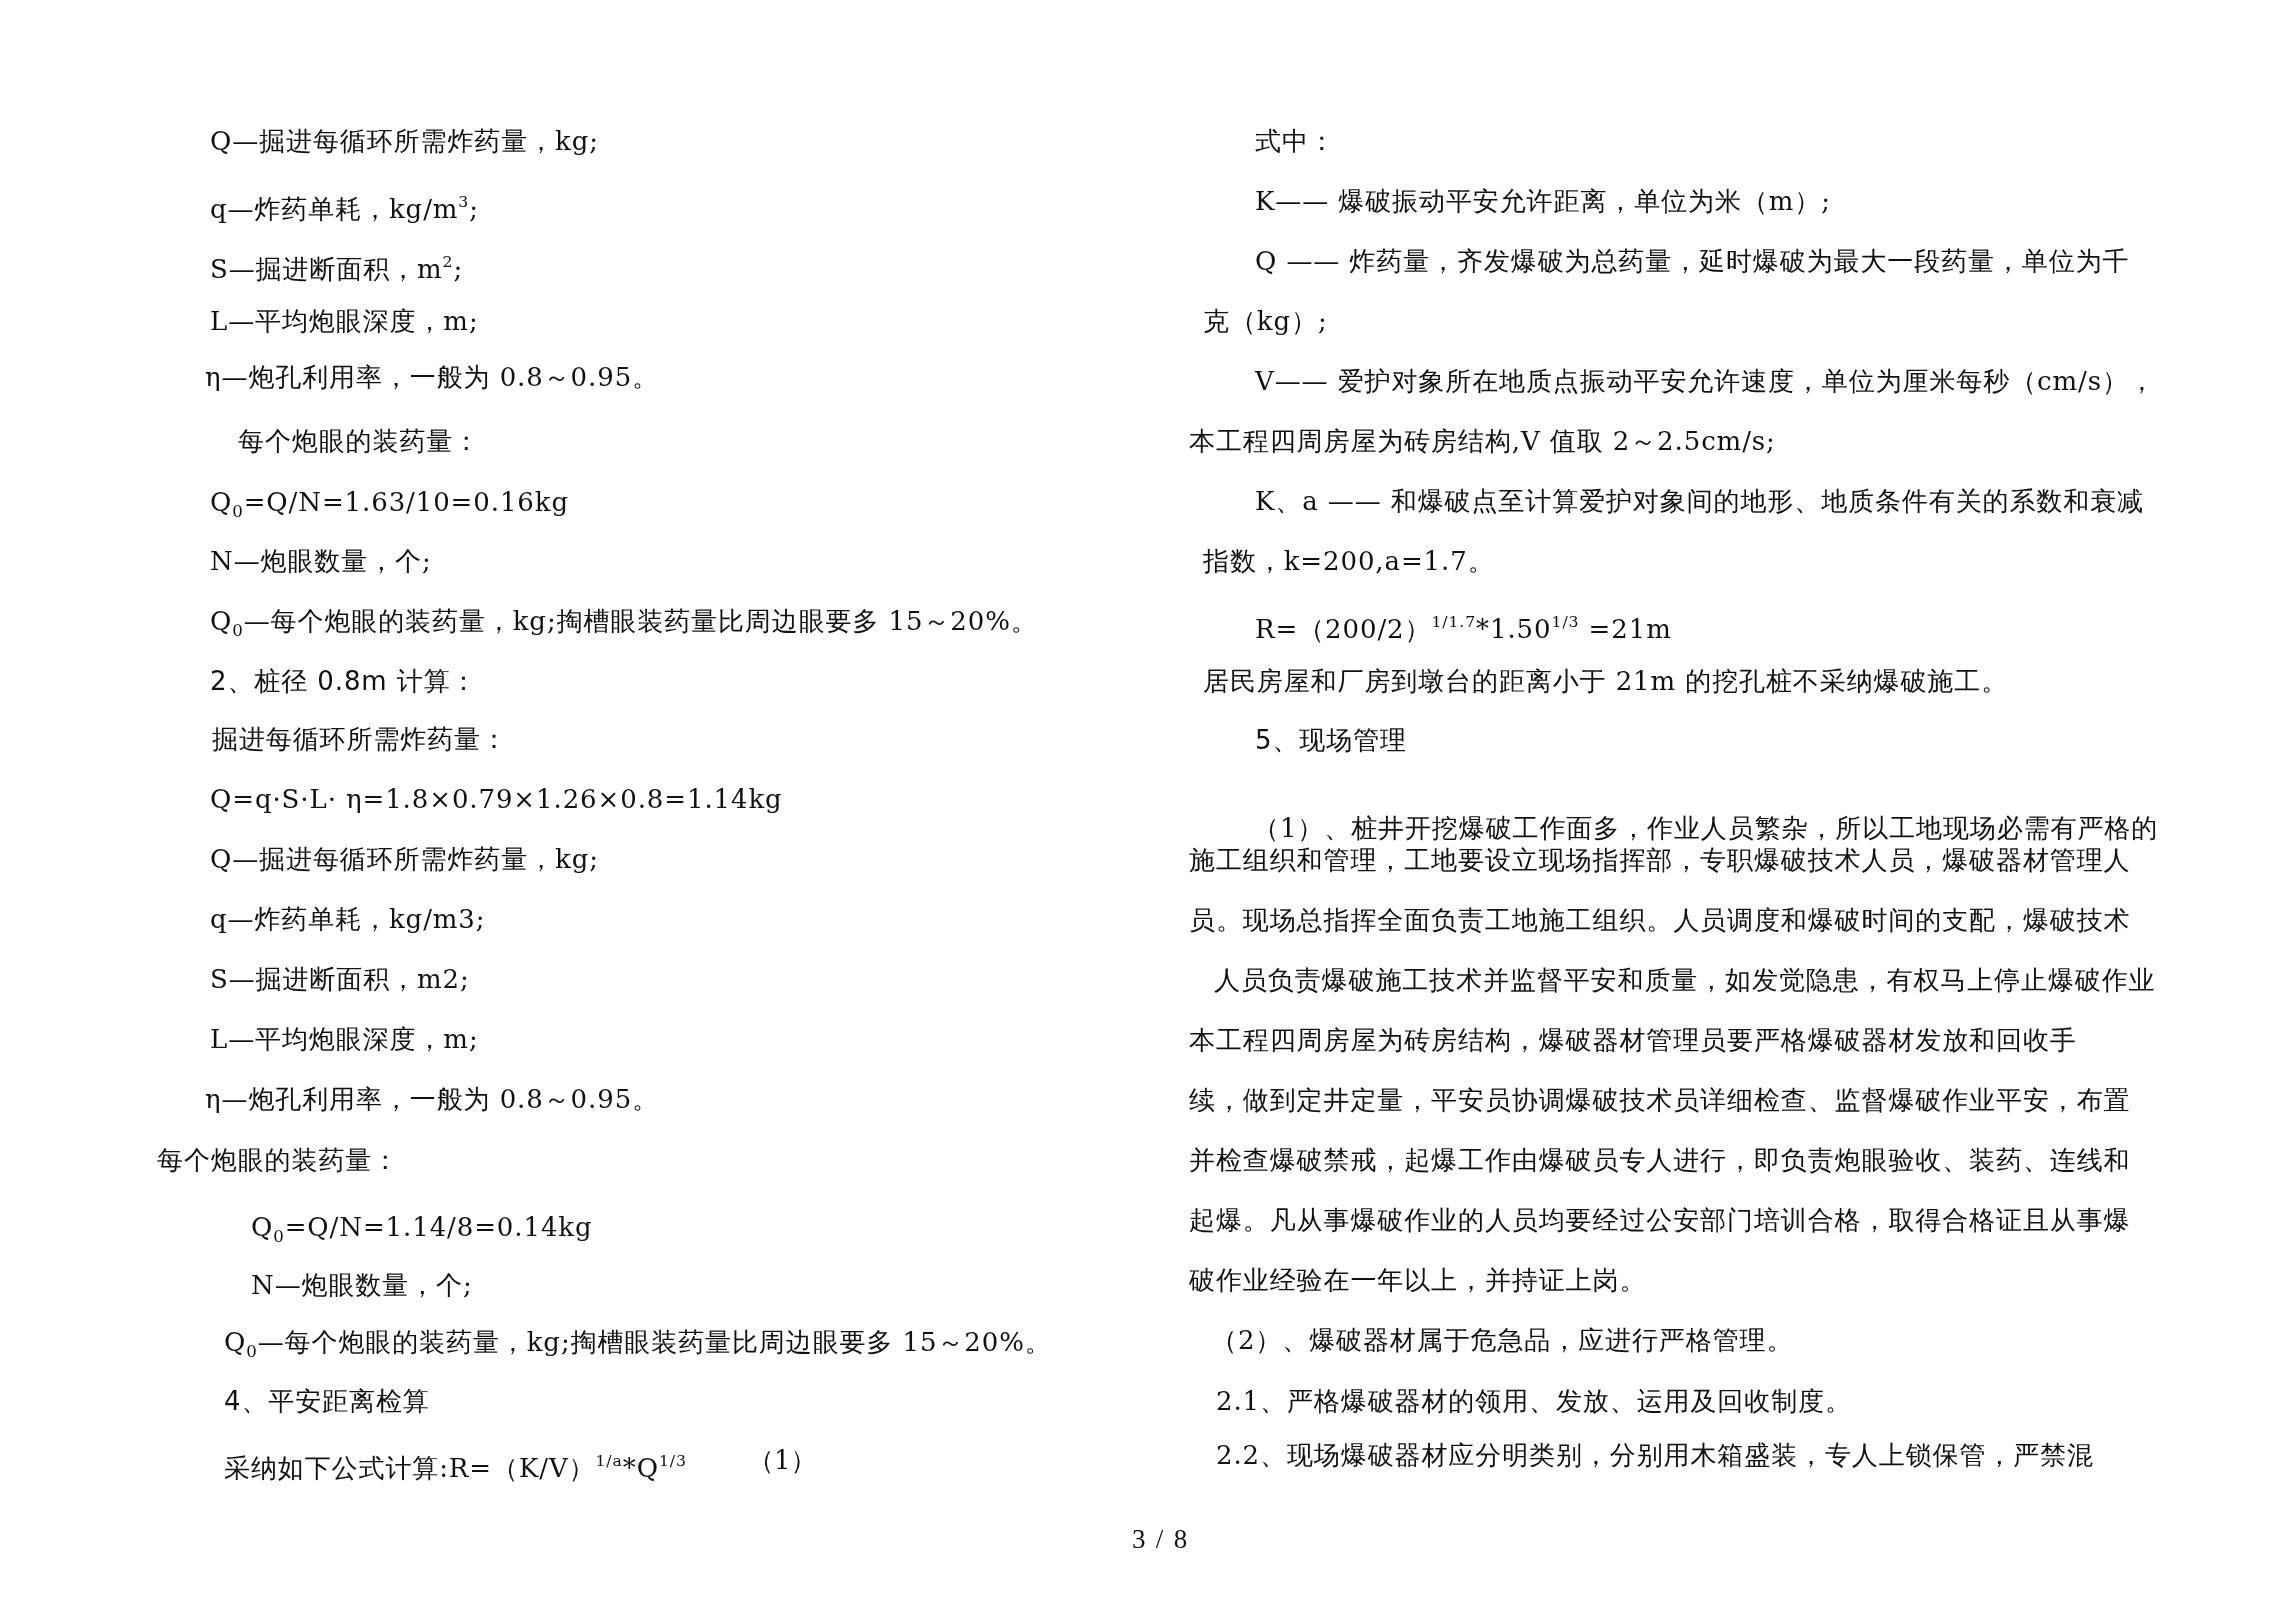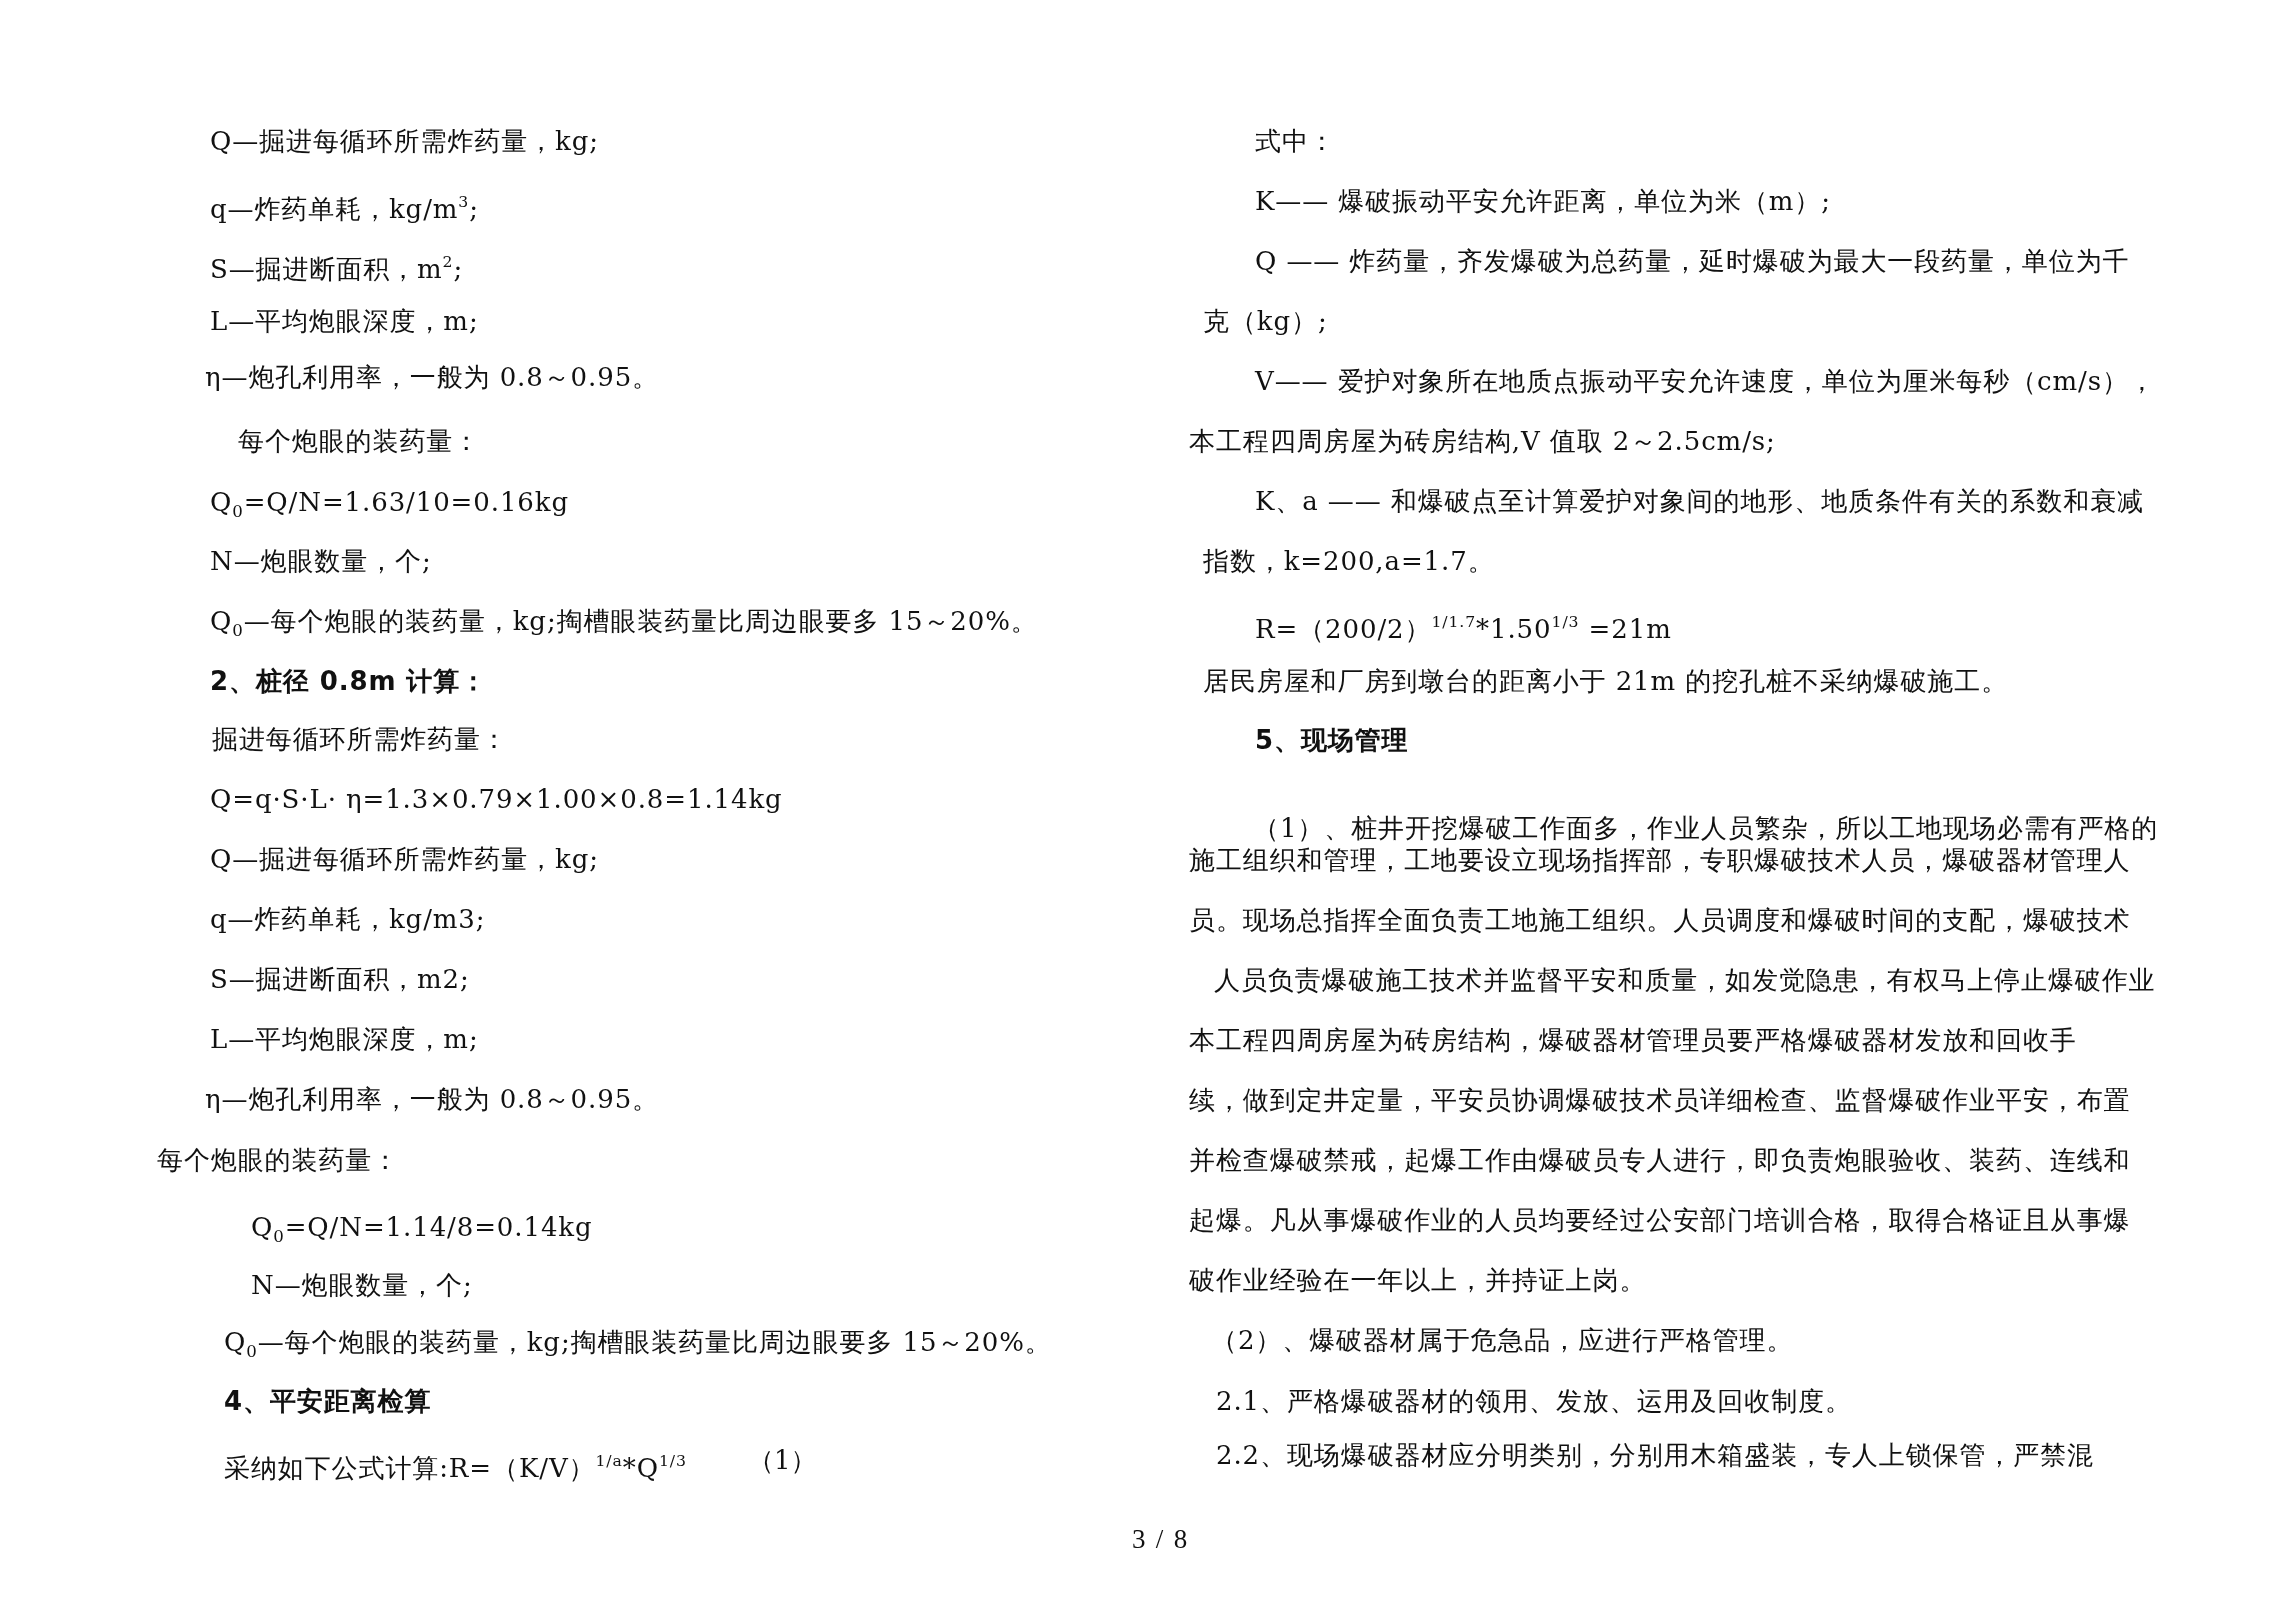--- a/index.html
+++ b/index.html
@@ -1,21 +1,21 @@
 <!DOCTYPE html>
 <html style="font-size:14.8px"><head>
 <meta charset="utf-8">
 <style>
   html, body { margin: 0; padding: 0; background: #ffffff; }
   body { width: 2289px; height: 1618px; position: relative; overflow: hidden;
          font-family: "DejaVu Serif", "Liberation Serif", serif; color: #111111; }
   .page { position: absolute; left: 0; top: 0; width: 2289px; height: 1204px; background: #ffffff; }
   .line { position: absolute; white-space: nowrap; font-size: 26px; line-height: 37px; height: 37px;
           letter-spacing: 0.9px; }
-  .bold { font-weight: bold; font-family: "DejaVu Sans", "Liberation Sans", sans-serif; }
+  .bold { font-weight: normal; font-family: "DejaVu Sans", "Liberation Sans", sans-serif; }
   .sub { font-size: 16.6px; vertical-align: -5.5px; }
   .sup { font-size: 15.7px; vertical-align: 11px; }
   .page-number { position: absolute; left: 1132px; top: 1525px; font-size: 27px; line-height: 28px;
                  font-family: "Liberation Serif", serif; letter-spacing: 1.8px; }
   .eq-num { position: absolute; left: 748px; top: 1442px; font-size: 26px; line-height: 37px; }
 </style>
 </head>
 <body>
 
 <div class="page">
@@ -25,21 +25,21 @@
     <div class="line" style="left:210px;top:183px"><span>q—炸药单耗，kg/m</span><span class="sup">3</span><span>;</span></div>
     <div class="line" style="left:210px;top:243px"><span>S—掘进断面积，m</span><span class="sup">2</span><span>;</span></div>
     <div class="line" style="left:210px;top:303px"><span>L—平均炮眼深度，m;</span></div>
     <div class="line" style="left:205px;top:359px"><span>η—炮孔利用率，一般为 0.8～0.95。</span></div>
     <div class="line" style="left:238px;top:423px"><span>每个炮眼的装药量：</span></div>
     <div class="line" style="left:210px;top:484px"><span>Q</span><span class="sub">0</span><span>=Q/N=1.63/10=0.16kg</span></div>
     <div class="line" style="left:210px;top:543px"><span>N—炮眼数量，个;</span></div>
     <div class="line" style="left:210px;top:603px"><span>Q</span><span class="sub">0</span><span>—每个炮眼的装药量，kg;掏槽眼装药量比周边眼要多 15～20%。</span></div>
     <div class="line bold" style="left:210px;top:663px"><span>2、桩径 0.8m 计算：</span></div>
     <div class="line" style="left:212px;top:721px"><span>掘进每循环所需炸药量：</span></div>
-    <div class="line" style="left:210px;top:781px"><span>Q=q·S·L· η=1.3×0.79×1.00×0.8=1.14kg</span></div>
+    <div class="line" style="left:210px;top:781px"><span>Q=q·S·L· η=1.8×0.79×1.26×0.8=1.14kg</span></div>
     <div class="line" style="left:210px;top:841px"><span>Q—掘进每循环所需炸药量，kg;</span></div>
     <div class="line" style="left:210px;top:901px"><span>q—炸药单耗，kg/m3;</span></div>
     <div class="line" style="left:210px;top:961px"><span>S—掘进断面积，m2;</span></div>
     <div class="line" style="left:210px;top:1021px"><span>L—平均炮眼深度，m;</span></div>
     <div class="line" style="left:205px;top:1081px"><span>η—炮孔利用率，一般为 0.8～0.95。</span></div>
     <div class="line" style="left:157px;top:1142px"><span>每个炮眼的装药量：</span></div>
     <div class="line" style="left:251px;top:1209px"><span>Q</span><span class="sub">0</span><span>=Q/N=1.14/8=0.14kg</span></div>
     <div class="line" style="left:251px;top:1267px"><span>N—炮眼数量，个;</span></div>
     <div class="line" style="left:224px;top:1324px"><span>Q</span><span class="sub">0</span><span>—每个炮眼的装药量，kg;掏槽眼装药量比周边眼要多 15～20%。</span></div>
     <div class="line bold" style="left:224px;top:1383px"><span>4、平安距离检算</span></div>

